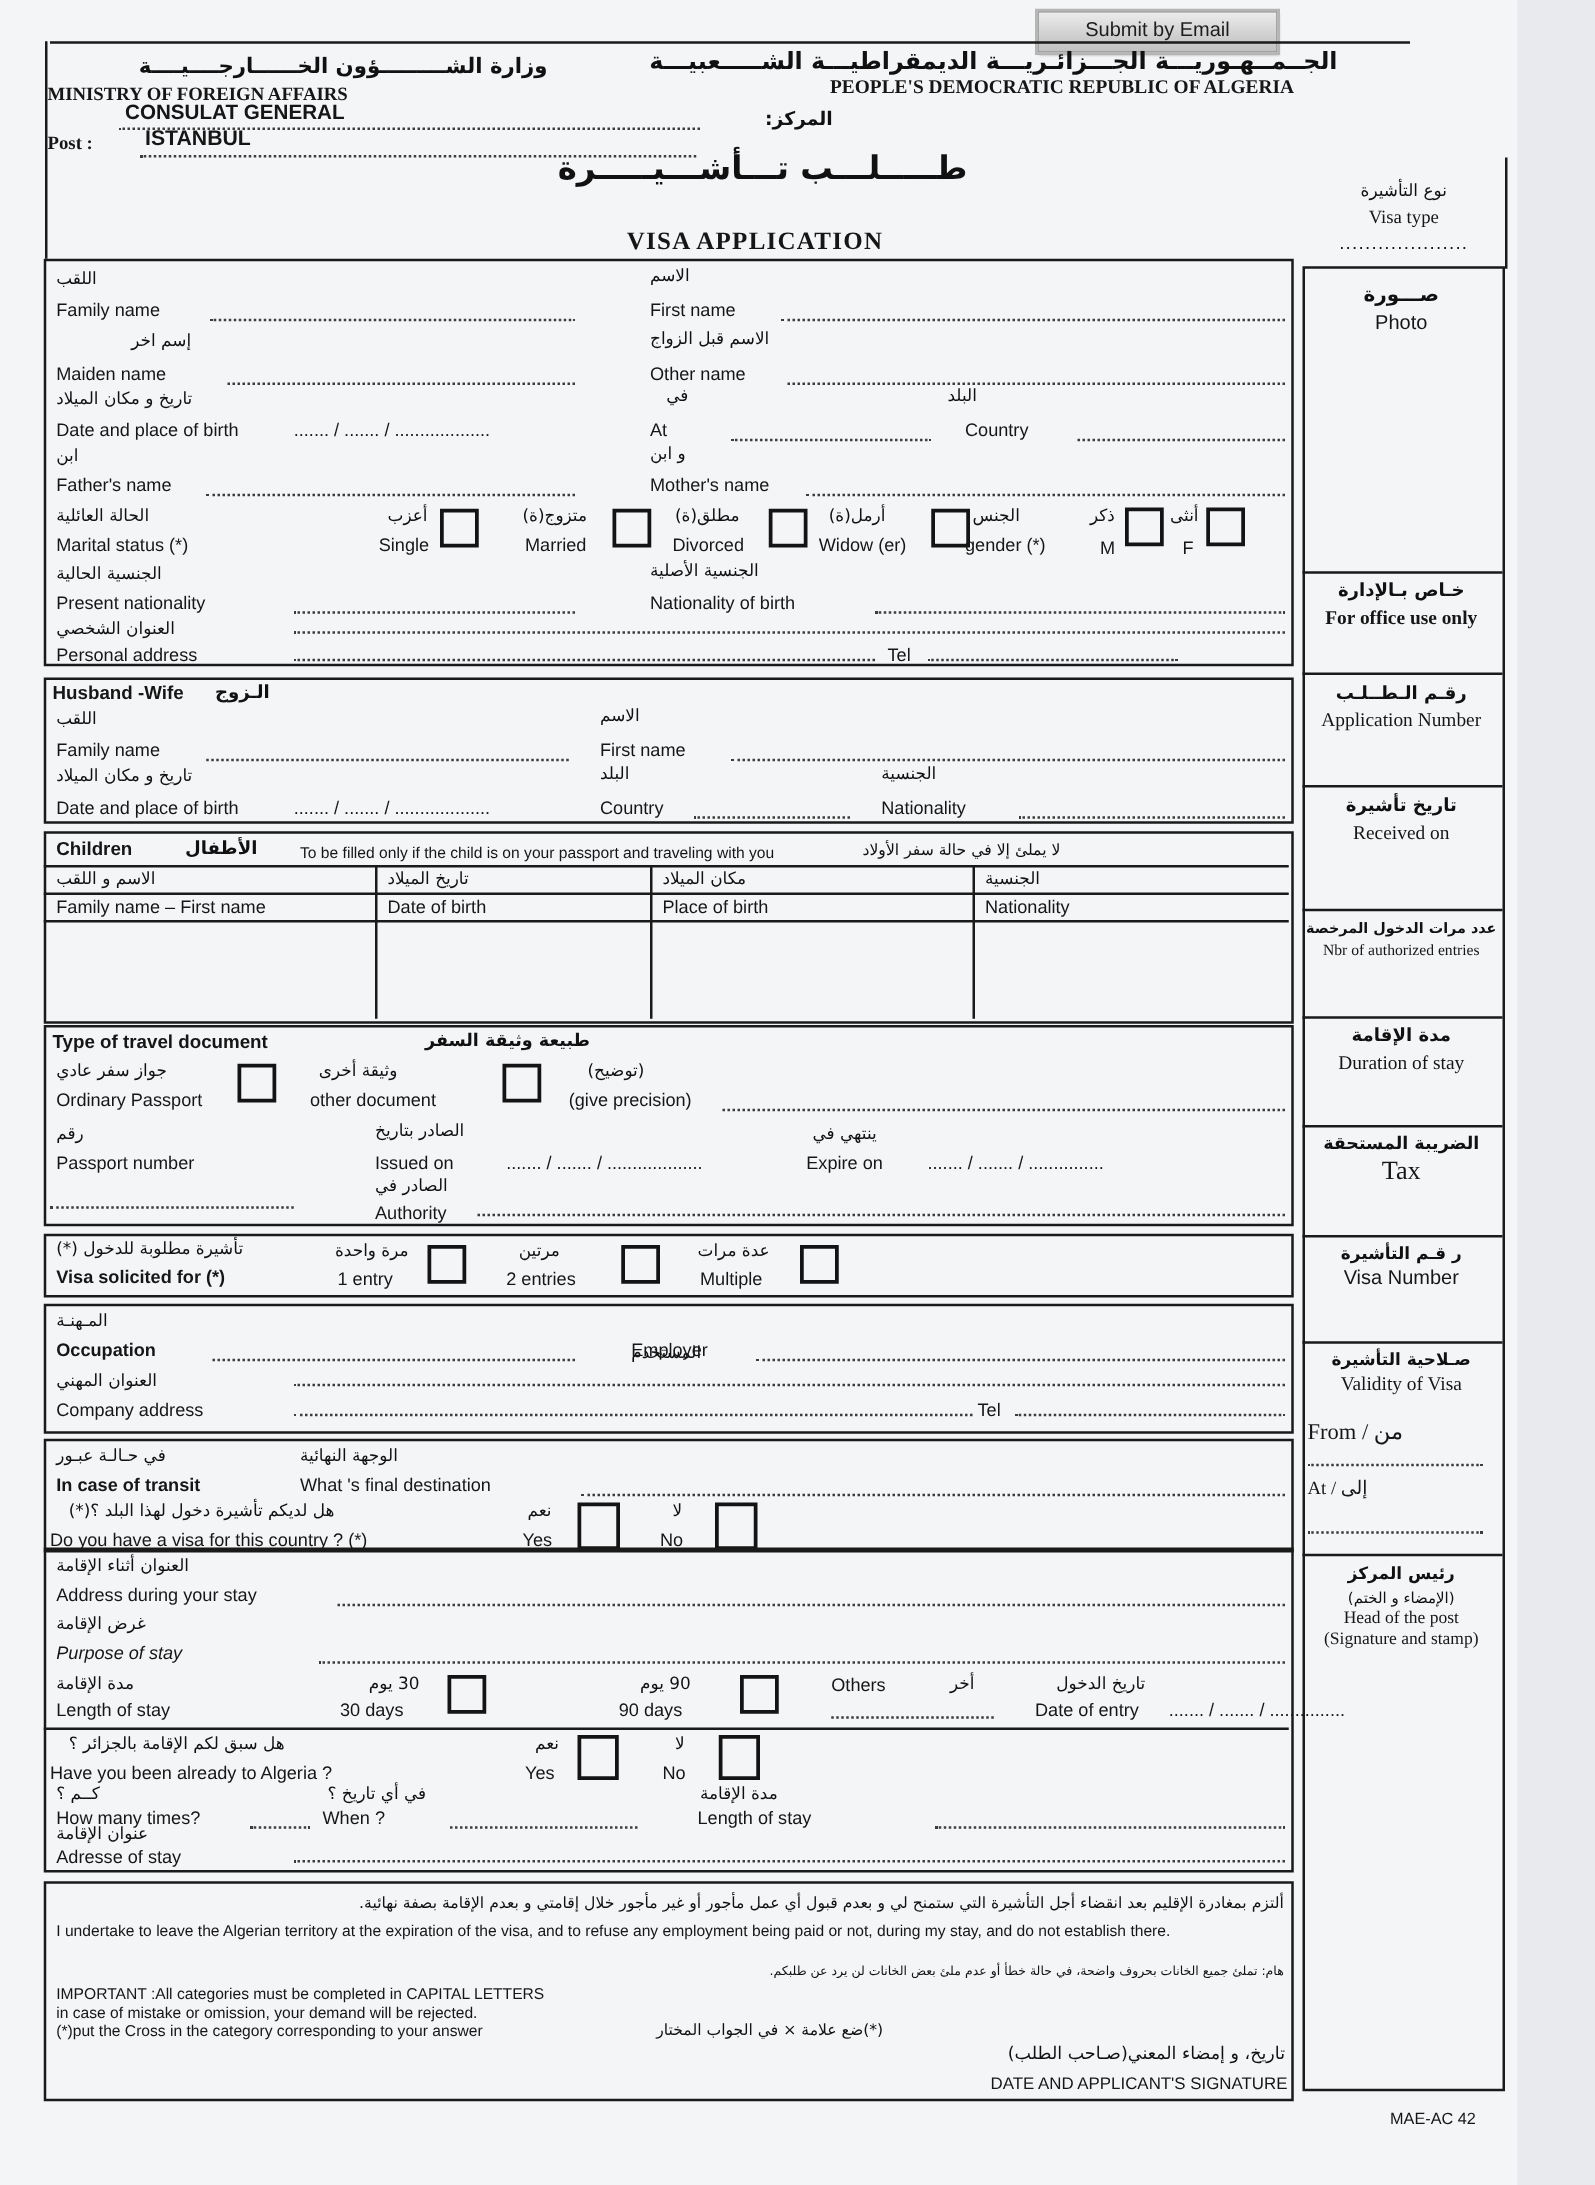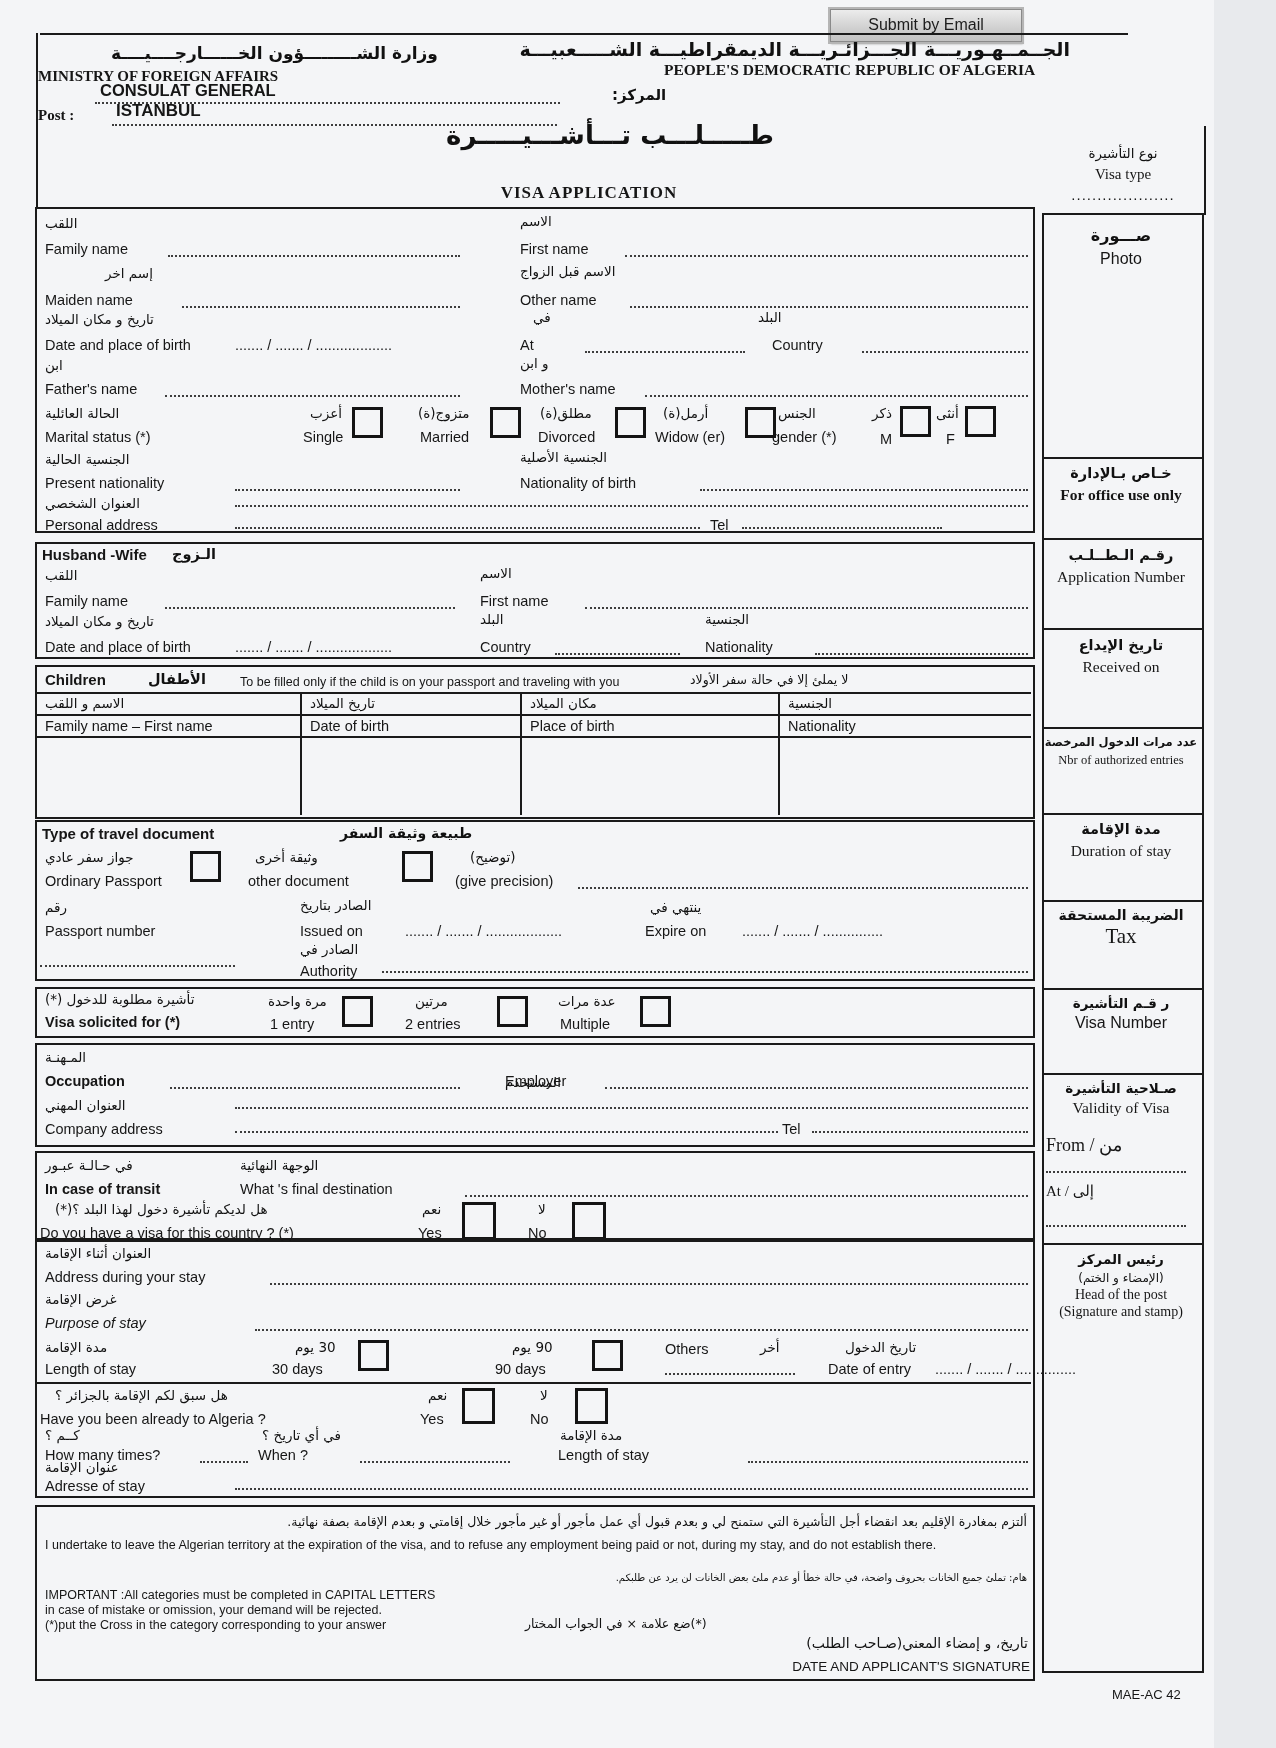--- a/index.html
+++ b/index.html
@@ -39,21 +39,21 @@
   <div class="e srf b" style="left:664px;top:61px;font-size:15.5px;">PEOPLE'S DEMOCRATIC REPUBLIC OF ALGERIA</div>
   <div class="a b ctr" style="left:42px;top:44px;width:465px;font-size:17px;">وزارة الشـــــــــؤون الخــــــارجــــيــــة</div>
   <div class="e srf b" style="left:38px;top:67px;font-size:15px;">MINISTRY OF FOREIGN AFFAIRS</div>
   <div class="e b" style="left:100px;top:81px;font-size:16.5px;">CONSULAT GENERAL</div>
   <div class="d" style="left:95px;top:89px;width:465px;"></div>
   <div class="a b" style="left:612px;top:86px;font-size:15px;">المركز:</div>
   <div class="e srf b" style="left:38px;top:106px;font-size:15px;">Post :</div>
   <div class="e b" style="left:116px;top:102px;font-size:17px;">ISTANBUL</div>
   <div class="d" style="left:112px;top:111px;width:445px;"></div>
   <div class="a b ctr" style="left:430px;top:126px;width:360px;font-size:26px;">طـــــلـــب تـــأشـــيـــــرة</div>
-  <div class="e srf b ctr" style="left:459px;top:184px;width:260px;font-size:17px;letter-spacing:1px;">VISA APPLICATION</div>
+  <div class="e srf b ctr" style="left:474px;top:184px;width:260px;font-size:20px;letter-spacing:1px;">VISA APPLICATION</div>
 
   <div class="a ctr" style="left:1042px;top:144px;width:162px;font-size:13.5px;">نوع التأشيرة</div>
   <div class="e srf ctr" style="left:1042px;top:165px;width:162px;font-size:15px;">Visa type</div>
   <div class="e ctr" style="left:1042px;top:186px;width:162px;font-size:15px;letter-spacing:1px;">....................</div>
 
   <div class="bx" style="left:35px;top:207px;width:996px;height:322px;"></div>
 
   <div class="a" style="left:45px;top:214px;">اللقب</div>
   <div class="e" style="left:45px;top:240px;">Family name</div>
   <div class="d" style="left:168px;top:242px;width:292px;"></div>
@@ -298,21 +298,21 @@
 
   <div class="a b ctr" style="left:1042px;top:226px;width:158px;font-size:16px;">صـــورة</div>
   <div class="e ctr" style="left:1042px;top:250px;width:158px;font-size:16px;">Photo</div>
 
   <div class="a b ctr" style="left:1042px;top:464px;width:158px;font-size:14.5px;">خـاص بـالإدارة</div>
   <div class="e srf b ctr" style="left:1042px;top:486px;width:158px;font-size:15.5px;">For office use only</div>
 
   <div class="a b ctr" style="left:1042px;top:546px;width:158px;font-size:14.5px;">رقـم الـطــلـب</div>
   <div class="e srf ctr" style="left:1042px;top:568px;width:158px;font-size:15.5px;">Application Number</div>
 
-  <div class="a b ctr" style="left:1042px;top:636px;width:158px;font-size:14.5px;">تاريخ الإيداع</div>
+  <div class="a b ctr" style="left:1042px;top:636px;width:158px;font-size:14.5px;">تاريخ تأشيرة</div>
   <div class="e srf ctr" style="left:1042px;top:658px;width:158px;font-size:15.5px;">Received on</div>
 
   <div class="a b ctr" style="left:1042px;top:733px;width:158px;font-size:11.5px;">عدد مرات الدخول المرخصة</div>
   <div class="e srf ctr" style="left:1042px;top:751px;width:158px;font-size:12.5px;">Nbr of authorized entries</div>
 
   <div class="a b ctr" style="left:1042px;top:820px;width:158px;font-size:14.5px;">مدة الإقامة</div>
   <div class="e srf ctr" style="left:1042px;top:842px;width:158px;font-size:15.5px;">Duration of stay</div>
 
   <div class="a b ctr" style="left:1042px;top:906px;width:158px;font-size:14px;">الضريبة المستحقة</div>
   <div class="e srf ctr" style="left:1042px;top:927px;width:158px;font-size:21px;">Tax</div>

